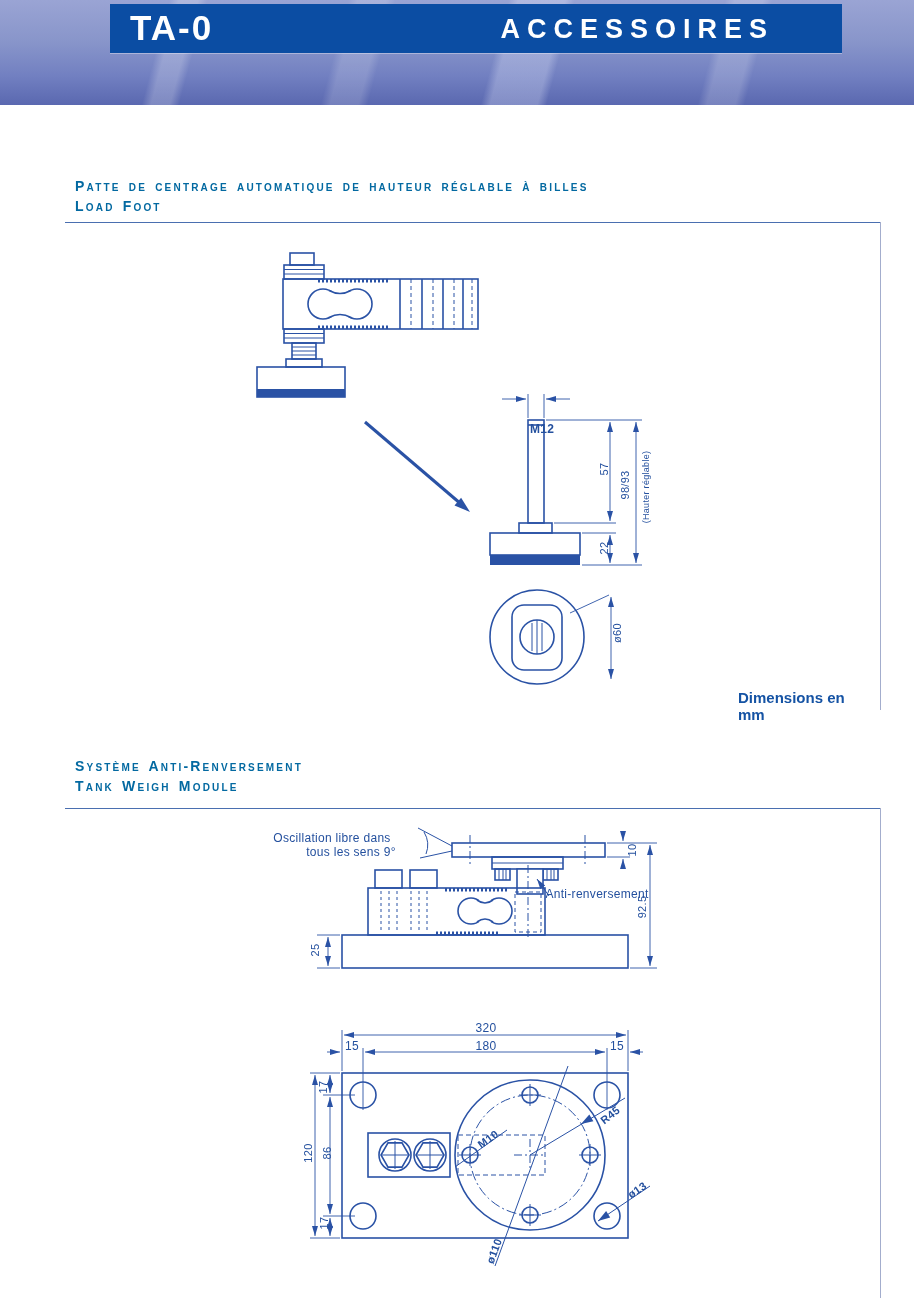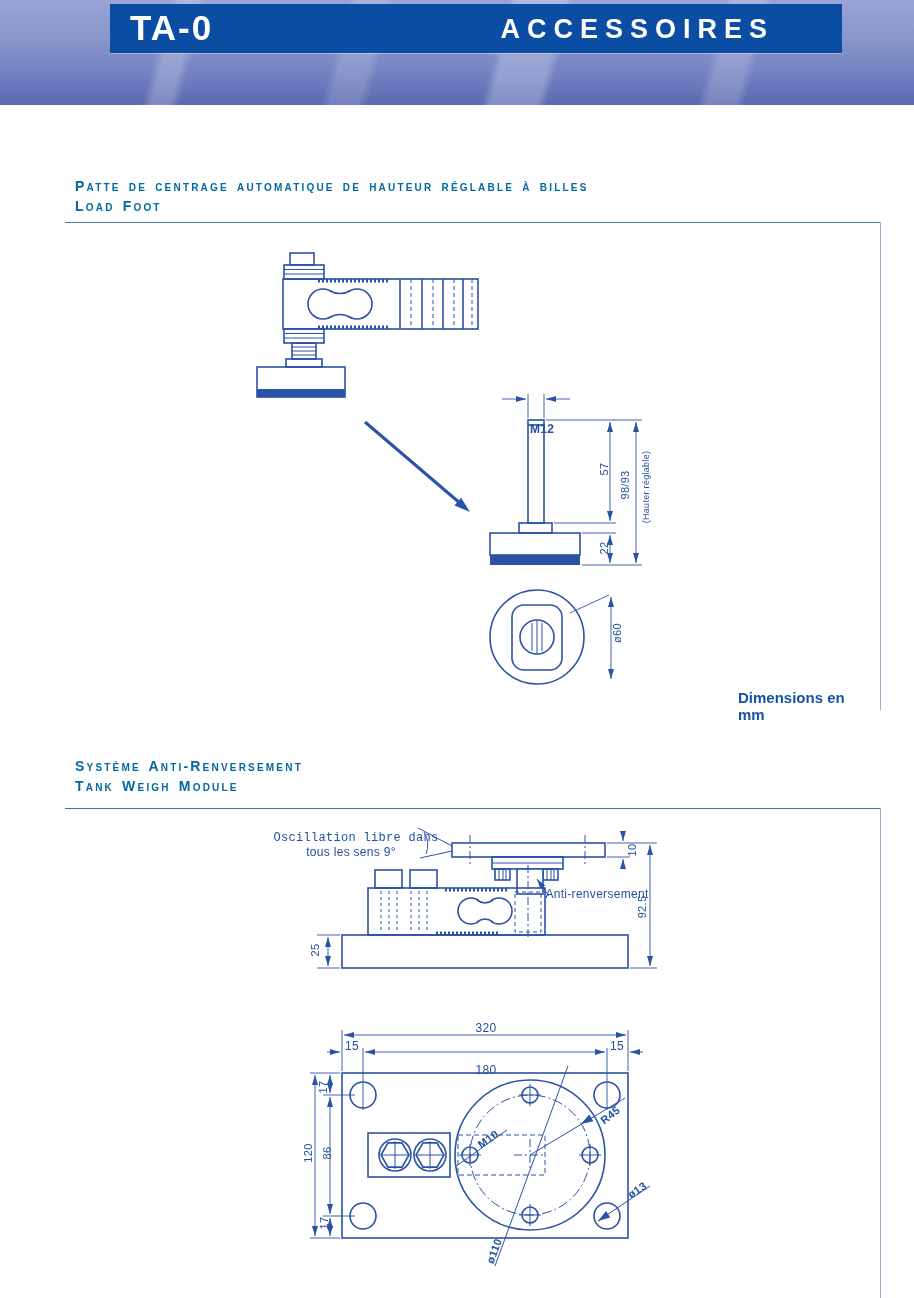--- a/index.html
+++ b/index.html
@@ -222,28 +222,28 @@
       <line x1="262" y1="244" x2="275" y2="244" marker-end="url(#e2)"></line>
       <line x1="578" y1="244" x2="565" y2="244" marker-end="url(#e2)"></line>
       <path d="M245,265H275 M245,430H275 M258,287H290 M258,408H290"></path>
       <line x1="250" y1="267" x2="250" y2="428" marker-start="url(#st2)" marker-end="url(#e2)"></line>
       <line x1="265" y1="267" x2="265" y2="285" marker-start="url(#st2)" marker-end="url(#e2)"></line>
       <line x1="265" y1="289" x2="265" y2="406" marker-start="url(#st2)" marker-end="url(#e2)"></line>
       <line x1="265" y1="410" x2="265" y2="428" marker-start="url(#st2)" marker-end="url(#e2)"></line>
     </g>
   </svg>
 
-  <span class="dim fs12" style="left:356px;top:838px;font-family:Liberation Mono, monospace;">Oscillation libre dans</span>
+  <span class="dim fs12" style="left:332px;top:838px;">Oscillation libre dans</span>
   <span class="dim fs12" style="left:351px;top:852px;">tous les sens 9°</span>
   <span class="dim fs12" style="left:597px;top:894px;">Anti-renversement</span>
   <span class="dim rot" style="left:632px;top:850px;">10</span>
   <span class="dim rot" style="left:642px;top:907px;">92.5</span>
   <span class="dim rot" style="left:315px;top:950px;">25</span>
   <span class="dim fs12" style="left:486px;top:1028px;">320</span>
-  <span class="dim fs12" style="left:486px;top:1046px;margin-top:24px;">180</span>
+  <span class="dim fs12" style="left:486px;top:1046px;">180</span>
   <span class="dim fs12" style="left:352px;top:1046px;">15</span>
   <span class="dim fs12" style="left:617px;top:1046px;">15</span>
   <span class="dim rot" style="left:323px;top:1087px;">17</span>
   <span class="dim rot" style="left:327px;top:1153px;">86</span>
   <span class="dim rot" style="left:308px;top:1153px;">120</span>
   <span class="dim rot" style="left:324px;top:1223px;">17</span>
   <span class="dim b" style="left:488px;top:1139px;transform:translate(-50%,-50%) rotate(-36deg);">M10</span>
   <span class="dim b" style="left:610px;top:1115px;transform:translate(-50%,-50%) rotate(-38deg);">R45</span>
   <span class="dim b" style="left:637px;top:1190px;transform:translate(-50%,-50%) rotate(-34deg);">ø13</span>
   <span class="dim b" style="left:494px;top:1251px;transform:translate(-50%,-50%) rotate(-70deg);">ø110</span>

